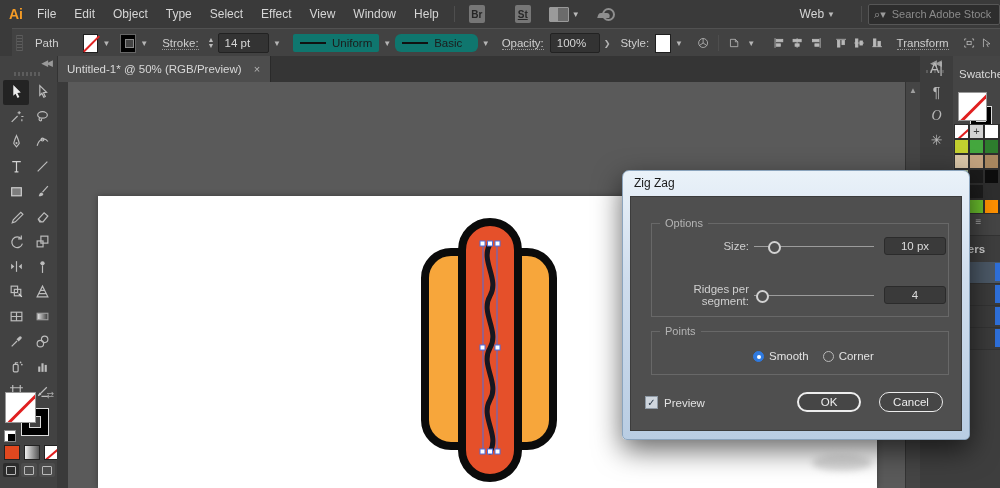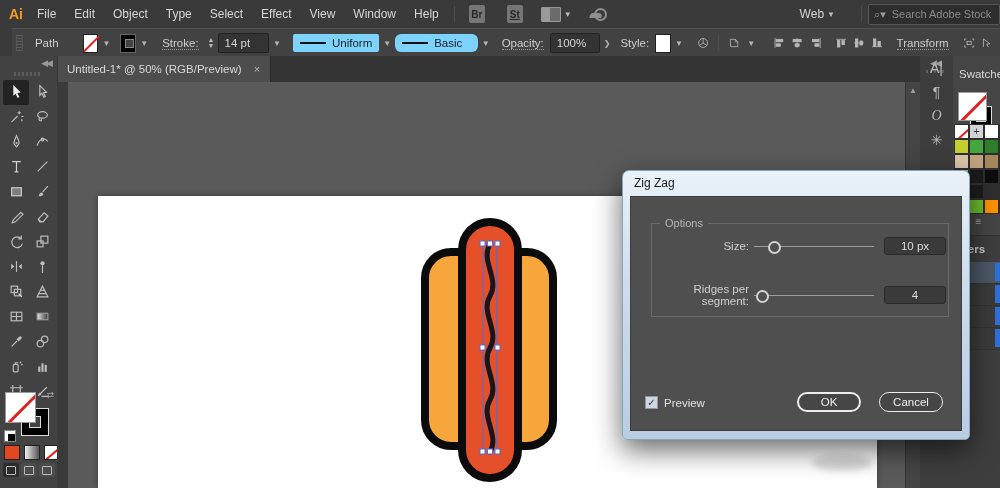--- a/index.html
+++ b/index.html
@@ -33,21 +33,21 @@
   .grip{width:6px;height:16px;margin:0 6px 0 4px;background:repeating-linear-gradient(180deg,#5d5d5d 0 1px,transparent 1px 3px);border-left:1px solid #555;border-right:1px solid #555;}
   .cb-label{color:#cfcfcf;margin:0 6px;}
   .cb-underline{border-bottom:1px dotted #9a9a9a;}
   .swatch-mini{width:17px;height:17px;background:#fff;position:relative;border:1px solid #1f1f1f;}
   .swatch-mini.none::after{content:"";position:absolute;left:-1px;top:-1px;width:22px;height:2px;background:#e02222;transform:rotate(-45deg) ;transform-origin:0 0;top:16px;}
   .stroke-proxy{width:17px;height:17px;background:#000;position:relative;border:1px solid #666;}
   .stroke-proxy::after{content:"";position:absolute;left:4px;top:4px;width:7px;height:7px;background:#424242;border:1px solid #888;}
   .dd-chev{color:#b5b5b5;font-size:8px;padding:0 4px;}
   .stepper{display:flex;flex-direction:column;line-height:6px;font-size:7px;color:#bbb;margin:0 3px;}
   .dark-field{background:#333;border:1px solid #222;height:18px;display:flex;align-items:center;padding:0 6px;color:#d6d6d6;border-radius:2px;}
-  .light-dd{background:#7dd3fc;height:18px;border-radius:2px;display:flex;align-items:center;padding:0 7px;color:#1c1c1c;}
+  .light-dd{background:#0f766e;height:18px;border-radius:2px;display:flex;align-items:center;padding:0 7px;color:#1c1c1c;}
   .light-dd .line{width:26px;height:2px;background:#111;margin-right:6px;}
   .ali{width:15px;height:14px;margin:0 3px;}
   .ali path,.ali rect,.ali line{stroke:#b9b9b9;}
   
   #tabbar{position:absolute;left:57px;top:56px;width:863px;height:26px;background:#353535;}
   #doc-tab{position:absolute;left:0;top:0;height:26px;background:#4d4d4d;display:flex;align-items:center;
            padding:0 10px;color:#d8d8d8;font-size:11.5px;border-right:1px solid #2a2a2a;}
   #doc-tab .close{margin-left:12px;color:#b5b5b5;font-size:11px;}
   
   #toolbar{position:absolute;left:0;top:56px;width:57px;height:432px;background:#424242;border-right:1px solid #333;}
@@ -157,21 +157,21 @@
         <span class="menu-item">Object</span>
         <span class="menu-item">Type</span>
         <span class="menu-item">Select</span>
         <span class="menu-item">Effect</span>
         <span class="menu-item">View</span>
         <span class="menu-item">Window</span>
         <span class="menu-item">Help</span>
       </div>
     <div class="mb-sep"></div>
     <span class="sq-btn">Br</span>
-    <span class="sq-btn" style="margin-left:14px;text-decoration:underline;">St</span>
+    <span class="sq-btn" style="margin-left:22px;text-decoration:underline;">St</span>
     <span id="ws-icon">
         <span></span>
         <span></span>
       </span>
     <span class="chev">▼</span>
     <span id="share-icon">
         <i></i>
         <b></b>
       </span>
     <div id="menubar-right">
@@ -632,20 +632,29 @@
         <div class="drow" style="top:61px;">
           <span class="dlabel">Ridges per segment:</span>
           <span class="slider">
             <span class="track"></span>
             <span class="handle" style="left:2px;"></span>
           </span>
           <span class="vfield">4</span>
         </div>
       </div>
 
+      <div class="group" id="group-points">
+        <span class="group-label">Points</span>
+        <div class="drow" style="top:14px;left:101px;">
+          <span class="radio sel-blue"></span>
+          <span class="rlabel">Smooth</span>
+          <span class="radio"></span>
+          <span class="rlabel">Corner</span>
+        </div>
+      </div>
 
       <div id="preview-row">
         <span id="preview-check">✓</span>
         <span style="color:#e2e2e2;font-size:11.5px;">Preview</span>
       </div>
       <button class="dbtn" id="btn-ok">OK</button>
       <button class="dbtn" id="btn-cancel">Cancel</button>
     </div>
   </div>
 

